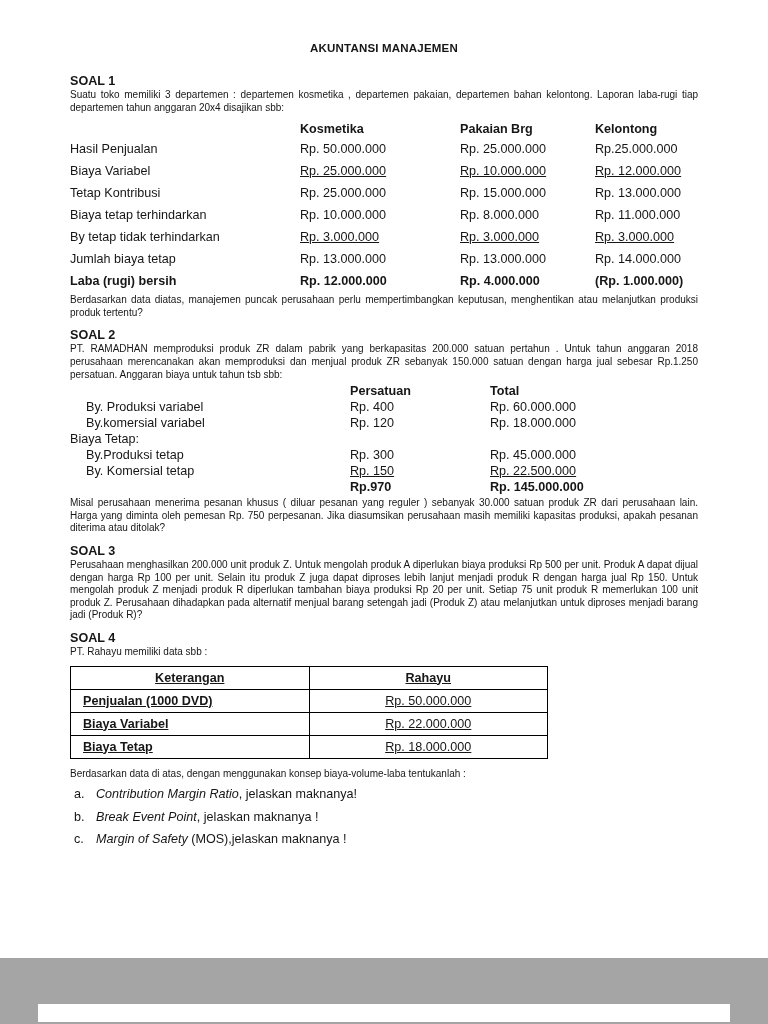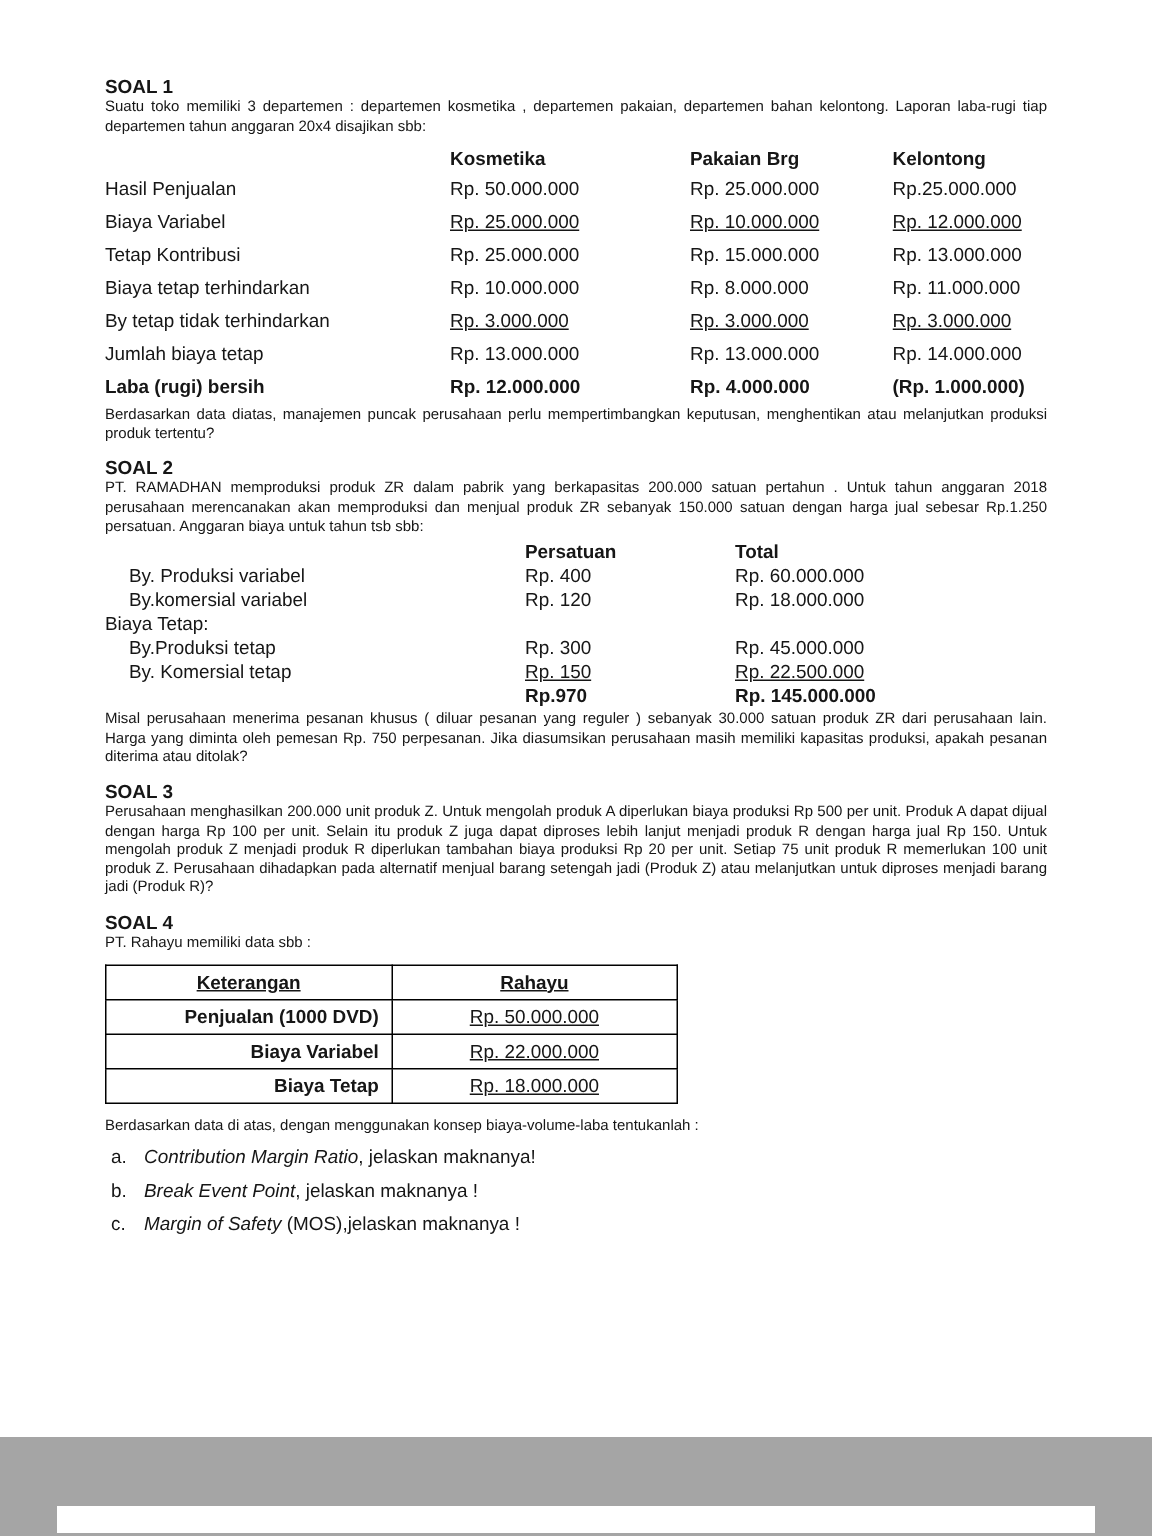--- a/index.html
+++ b/index.html
@@ -51,39 +51,40 @@
   
   .t2{width:100%;font-size:12.6px;margin:2px 0 2px;}
   .t2 th,.t2 td{text-align:left;padding:1px 0;white-space:nowrap;overflow:hidden;}
   .t2 th{font-weight:bold;}
   .t2 .c0{width:280px;}
   .t2 .c1{width:140px;}
   .t2 .c3{width:auto;}
   .t2 .ind{padding-left:16px;}
 
   
-  .t4{width:382px;font-size:12.6px;margin:7px 0 9px;}
+  .t4{width:478px;font-size:12.6px;margin:7px 0 9px;}
   .t4 th,.t4 td{border:1.5px solid #000;padding:4px 8px;}
   .t4 th{font-weight:bold;text-align:center;text-decoration:underline;}
-  .t4 td.k{font-weight:bold;width:265px;text-align:right;padding-left:12px;}
+  .t4 td.k{font-weight:bold;text-decoration:underline;width:265px;text-align:left;padding-left:12px;}
   .t4 td.v{text-align:center;text-decoration:underline;}
 
   .list{margin-top:5px;font-size:12.6px;}
   .list-item{display:flex;margin:3px 0 3px 4px;line-height:1.55;}
   .list-marker{width:22px;flex:0 0 22px;}
   .term{font-style:italic;}
 
   .page-gap{height:46px;background:#a5a5a5;}
   .next-page{height:18px;background:#ffffff;margin:0 38px;}
 </style>
 </head>
 <body>
 
 <div class="page">
 
+  <div class="doc-title">AKUNTANSI MANAJEMEN</div>
 
   <div class="heading">SOAL 1</div>
   <p class="body-text">Suatu toko memiliki 3 departemen : departemen kosmetika , departemen pakaian, departemen bahan kelontong. Laporan laba-rugi tiap departemen tahun anggaran 20x4 disajikan sbb:</p>
 
   <table class="t1">
     <thead>
       <tr>
         <th class="c0"></th>
         <th class="c1">Kosmetika</th>
         <th class="c2">Pakaian Brg</th>

